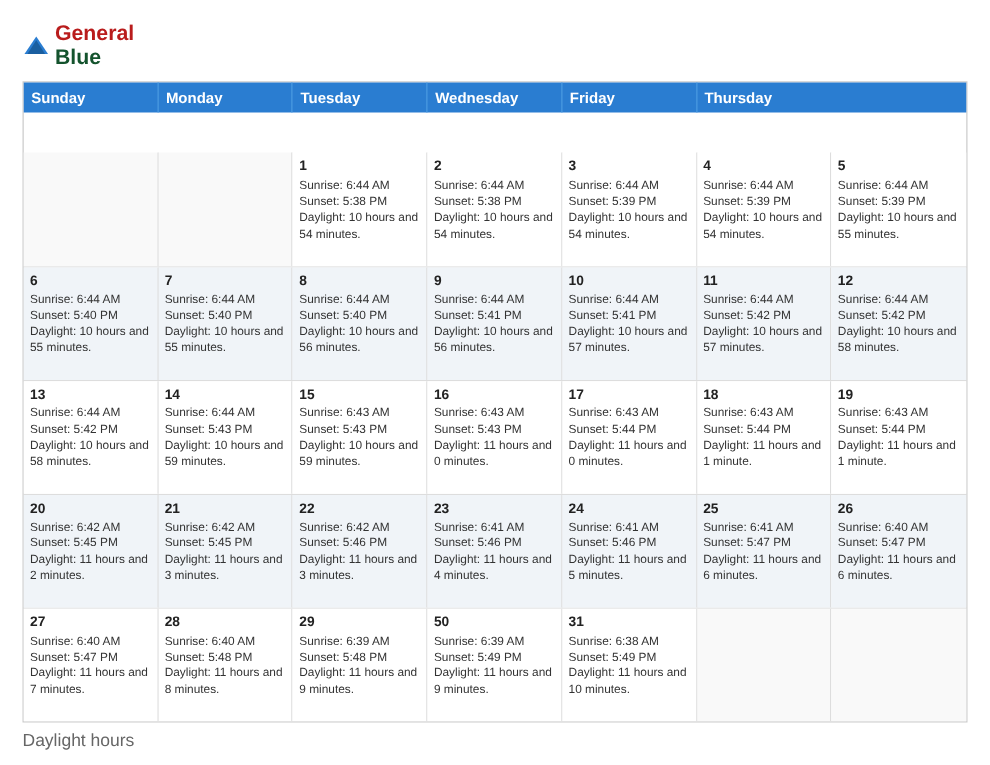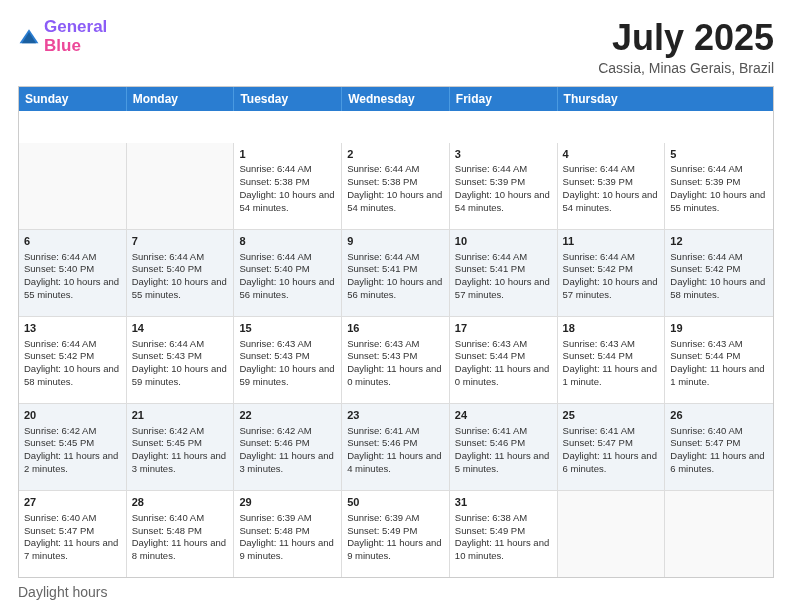--- a/index.html
+++ b/index.html
@@ -26,22 +26,22 @@
     .logo {
       display: flex;
       align-items: center;
       gap: 4px;
     }
     .logo-text {
       font-size: 17px;
       font-weight: bold;
       line-height: 1.1;
     }
-    .logo-general { color: #8b5cf6; }
-    .logo-blue { color: #ec4899; }
+    .logo-general { color: #b91c1c; }
+    .logo-blue { color: #14532d; }
     .logo-icon {
       width: 22px;
       height: 22px;
     }
     .title-block {
       text-align: right;
     }
     .main-title {
       font-size: 36px;
       font-weight: bold;
@@ -118,24 +118,20 @@
   <div class="header">
     <div class="logo">
       <svg class="logo-icon" viewBox="0 0 28 28">
         <polygon points="14,4 26,22 2,22" fill="#2a7dd1"></polygon>
         <polygon points="14,8 23,22 5,22" fill="#1a5fa0"></polygon>
       </svg>
       <div class="logo-text">
         <span class="logo-general">General</span><br>
         <span class="logo-blue">Blue</span>
       </div>
-    </div>
-    <div class="title-block">
-      <div class="main-title">July 2025</div>
-      <div class="sub-title">Cassia, Minas Gerais, Brazil</div>
     </div>
   </div>
 
   <div class="calendar">
     <div class="cal-header-row" id="cal-header">
         <div class="cal-header-cell">Sunday</div>
         <div class="cal-header-cell">Monday</div>
         <div class="cal-header-cell">Tuesday</div>
         <div class="cal-header-cell">Wednesday</div>
         <div class="cal-header-cell">Friday</div>

